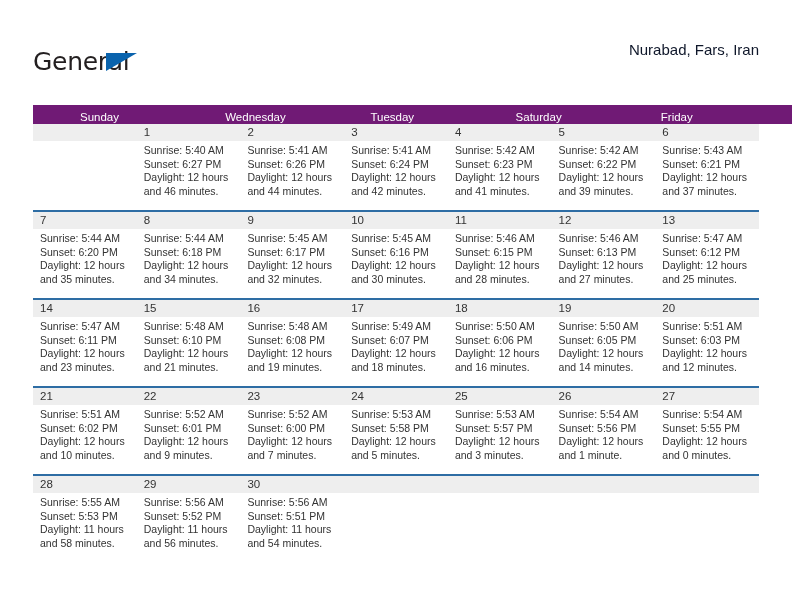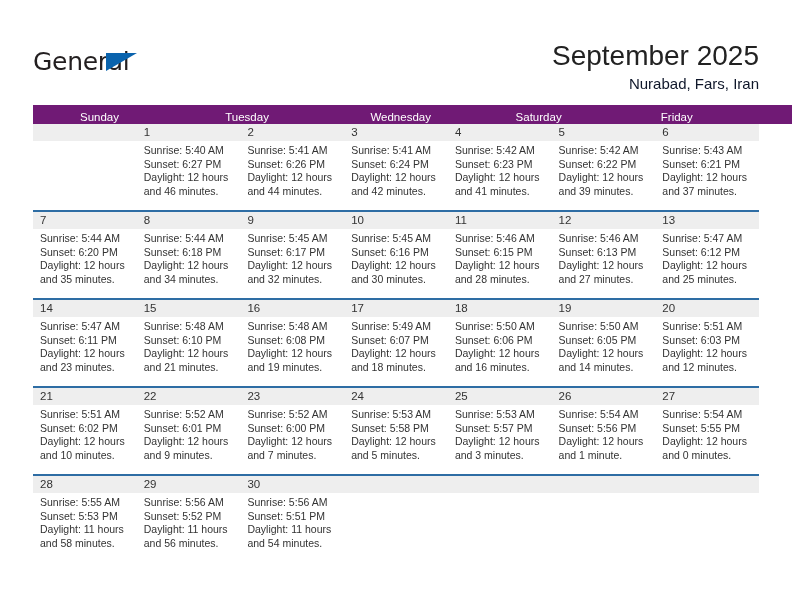--- a/index.html
+++ b/index.html
@@ -157,31 +157,30 @@
 
   <div class="header">
 
     <div class="brand">
       <span class="brand-general">General</span>
       <span class="brand-triangle"></span>
       <span class="brand-blue">Blue</span>
     </div>
 
     <div class="title-block">
-      <div class="cal-title">September 2025</div>
       <div class="cal-subtitle">Nurabad, Fars, Iran</div>
     </div>
 
   </div>
 
   <div class="calendar">
     <div class="weekday-row" id="weekday-row">
         <div class="weekday-cell">Sunday</div>
+        <div class="weekday-cell">Wednesday</div>
         <div class="weekday-cell">Tuesday</div>
-        <div class="weekday-cell">Wednesday</div>
         <div class="weekday-cell">Saturday</div>
         <div class="weekday-cell">Friday</div>
       </div>
     <div id="weeks-container">
         <div class="week-row first">
           <div class="day-cell empty">
             <div class="day-number"></div>
             <div class="day-info">
               <div></div>
               <div></div>

